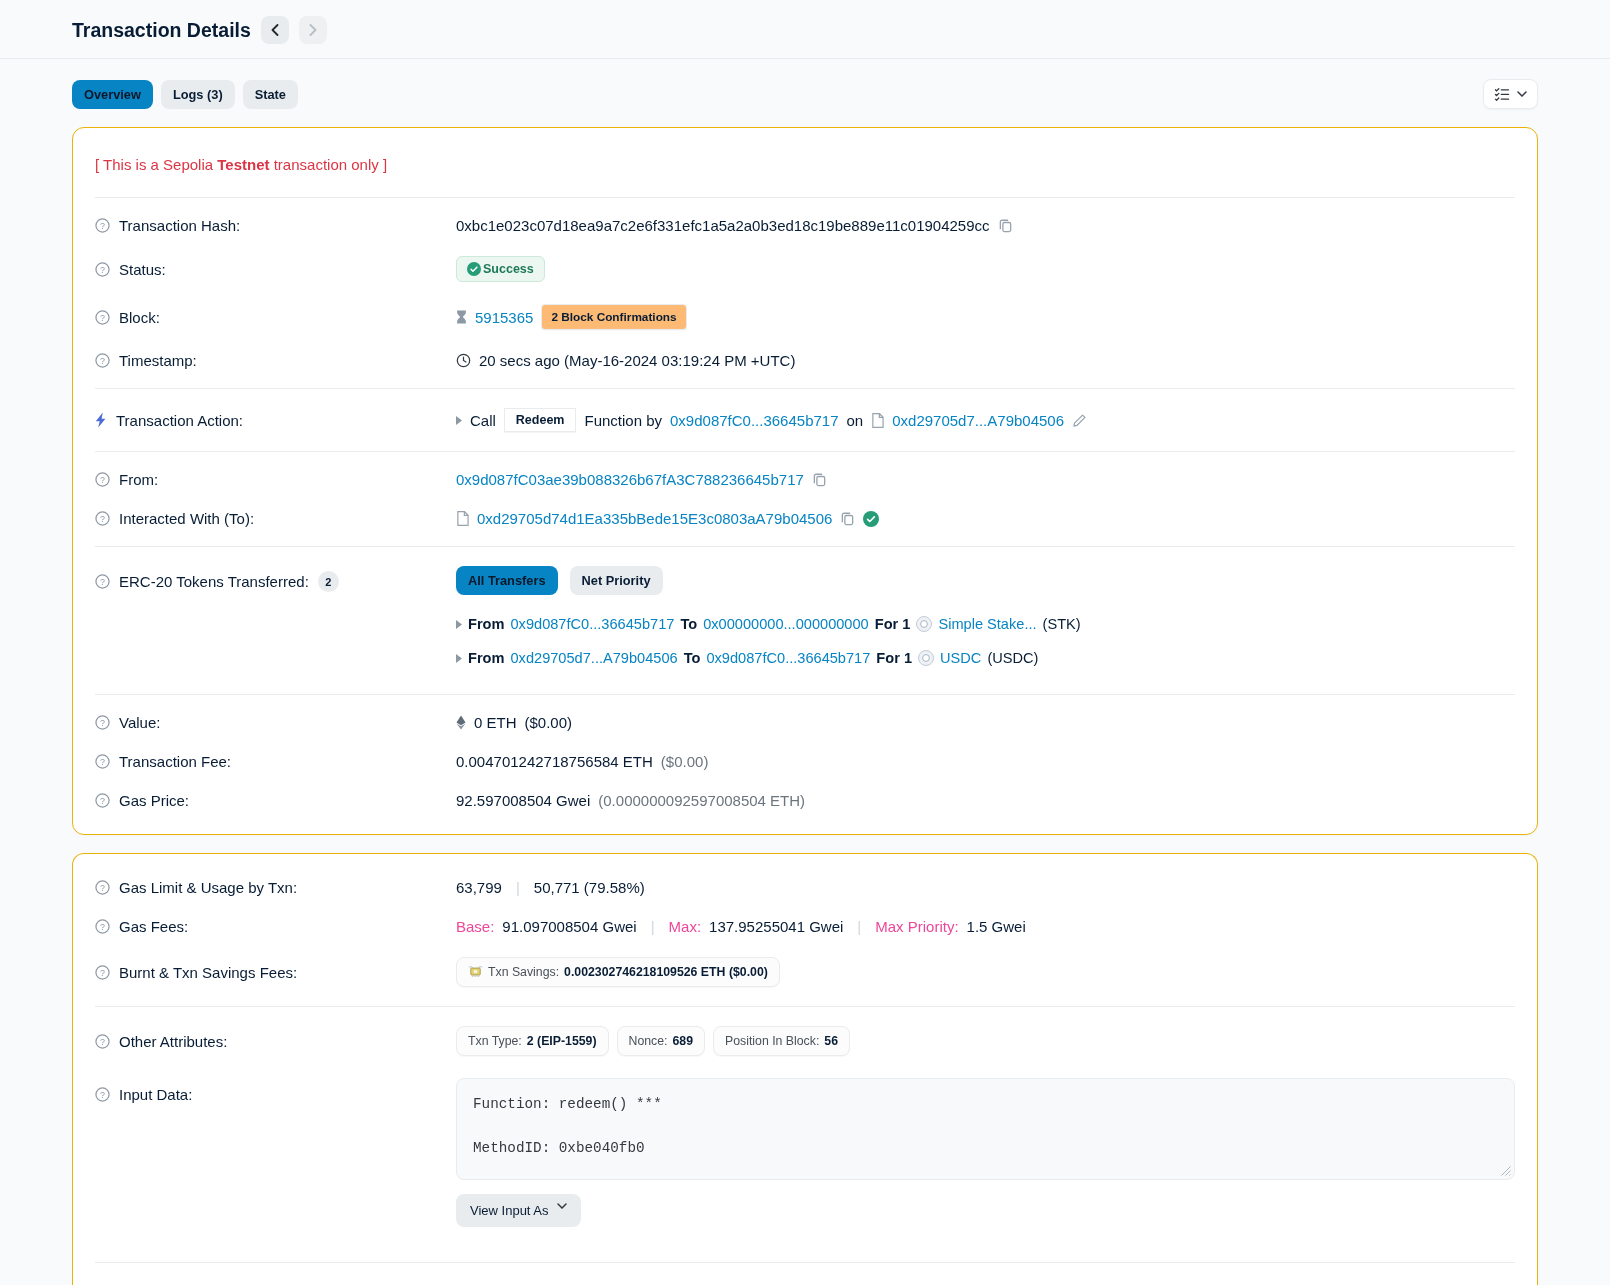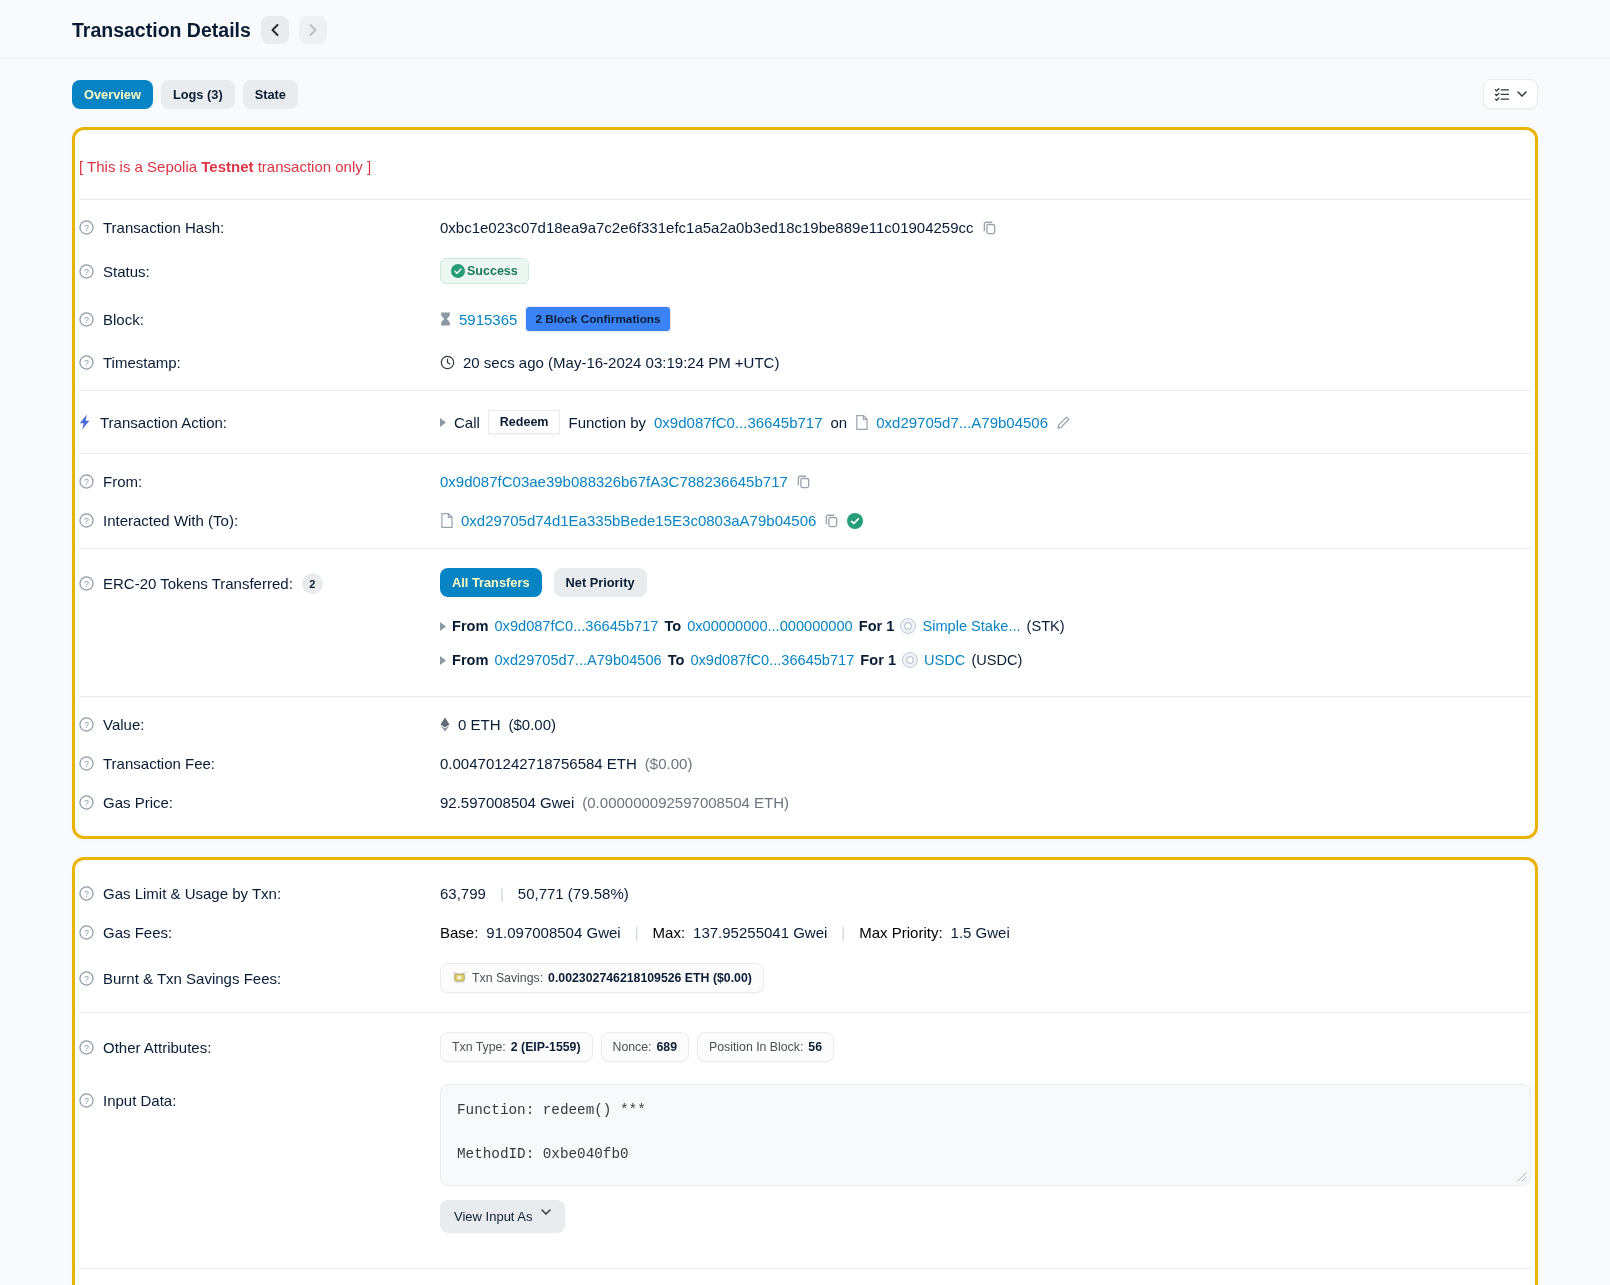--- a/index.html
+++ b/index.html
@@ -13,46 +13,46 @@
   .page-header { display:flex; align-items:center; gap:10px; padding:16px 72px 14px; }
   .page-title { font-size:19.5px; font-weight:bold; margin:0; }
   .nav-btn { width:28px; height:28px; border-radius:8px; background:#e9ecef; border:none;
     display:inline-flex; align-items:center; justify-content:center; cursor:pointer; }
   .nav-btn.disabled { background:#eef0f2; }
   .top-divider { border-top:1px solid #e9ecef; }
 
   .tabs-row { display:flex; align-items:center; gap:8px; padding:20px 72px 12px; }
   .pill { display:inline-flex; align-items:center; border-radius:8px; padding:7px 12px;
     font-size:12.8px; font-weight:bold; background:#e9ecef; color:#081d35; border:none; cursor:pointer; }
-  .pill.active { background:#0784c3; color:#fef9c3; }
+  .pill.active { background:#0784c3; color:#0f172a; }
   .tool-btn { margin-left:auto; background:#fff; border:1px solid #e9ecef; border-radius:8px;
     padding:7px 10px; display:inline-flex; align-items:center; gap:7px; cursor:pointer;
     box-shadow:0 1px 2px rgba(0,0,0,.04); }
 
-  .card { margin:6px 72px 18px; background:#fff; border:3px solid #eab308; border-radius:12px;
-    padding:14px 4px; box-shadow:0 1px 3px rgba(0,0,0,.03); }
+  .card { margin:6px 72px 18px; background:#fff; border:1px solid #eab308; border-radius:12px;
+    padding:14px 22px; box-shadow:0 1px 3px rgba(0,0,0,.03); }
   .card.last { border-bottom:none; border-bottom-left-radius:0; border-bottom-right-radius:0; margin-bottom:0; min-height:450px; }
 
   .notice { color:#dc3545; padding:14px 0 16px; font-size:15px; }
   .notice b { font-weight:bold; }
   .divider { border-top:1px solid #e9ecef; margin:8px 0; }
 
   .row { display:flex; align-items:center; padding:11px 0; }
   .row.top { align-items:flex-start; }
   .lbl { width:361px; flex-shrink:0; display:flex; align-items:center; gap:9px; }
   .val { display:flex; align-items:center; gap:8px; flex-wrap:wrap; }
   .qicon, .ic { display:inline-flex; align-items:center; }
   .link { color:#0784c3; text-decoration:none; cursor:pointer; }
   .muted { color:#6c757d; }
   .sep { color:#d0d7de; padding:0 6px; }
 
   .badge-success { display:inline-flex; align-items:center; gap:2px; background:#ecf7f1;
     border:1px solid #cde9da; color:#1d7a57; border-radius:6px; padding:5px 10px;
     font-size:12.5px; font-weight:bold; }
-  .badge-plain { display:inline-flex; align-items:center; gap:5px; background:#3b82f6;
+  .badge-plain { display:inline-flex; align-items:center; gap:5px; background:#fdba74;
     border:1px solid #e9ecef; border-radius:4px; padding:5px 9px; font-size:11.8px;
     font-weight:bold; color:#081d35; box-shadow:0 1px 1px rgba(0,0,0,.03); }
   .chip { display:inline-flex; align-items:center; background:#fff; border:1px solid #e9ecef;
     border-radius:0; padding:4px 11px; font-size:12.5px; font-weight:bold;
     box-shadow:0 1px 1px rgba(0,0,0,.04); cursor:pointer; }
   .count-badge { display:inline-flex; align-items:center; justify-content:center;
     min-width:21px; height:21px; border-radius:50%; background:#e9ecef; font-size:11px;
     font-weight:bold; }
   .attr-badge { display:inline-flex; align-items:center; gap:5px; background:#fcfcfd;
     border:1px solid #e9ecef; border-radius:8px; padding:7px 11px; font-size:12.3px;
@@ -63,21 +63,21 @@
   .transfer-row .w { font-weight:bold; }
 
   .input-box { position:relative; width:100%; background:#f8f9fa; border:1px solid #e9ecef;
     border-radius:8px; padding:14px 16px; font-family:"Liberation Mono","DejaVu Sans Mono",monospace;
     font-size:14.3px; color:#343a40; height:102px; line-height:1.55; }
   .input-box .resize { position:absolute; right:3px; bottom:3px; }
   .view-input-btn { margin-top:14px; background:#e9ecef; border:none; border-radius:8px;
     padding:9px 14px; font-size:13px; color:#081d35; display:inline-flex; align-items:flex-start;
     gap:8px; cursor:pointer; font-family:"Liberation Sans", sans-serif; }
   .gasnum { color:#081d35; }
-  .feelabel { color:#000000; }
+  .feelabel { color:#ec4899; }
 </style>
 </head>
 <body>
 
 <div class="page-header">
   <h1 class="page-title">Transaction Details</h1>
   <button class="nav-btn">
     <span class="ic">
       <svg width="8" height="12" viewBox="0 0 8 12" fill="none" stroke="#212529" stroke-width="1.8" stroke-linecap="round" stroke-linejoin="round">
           <path d="M6.5 1L1.5 6l5 5"></path>

